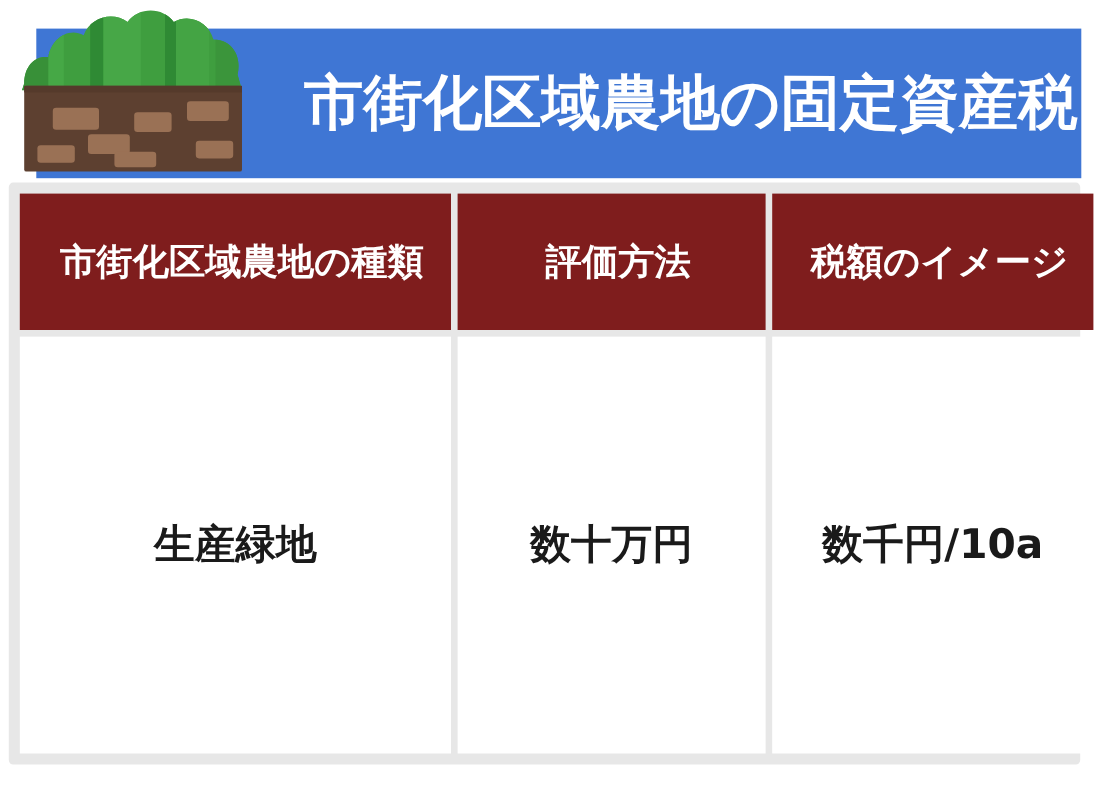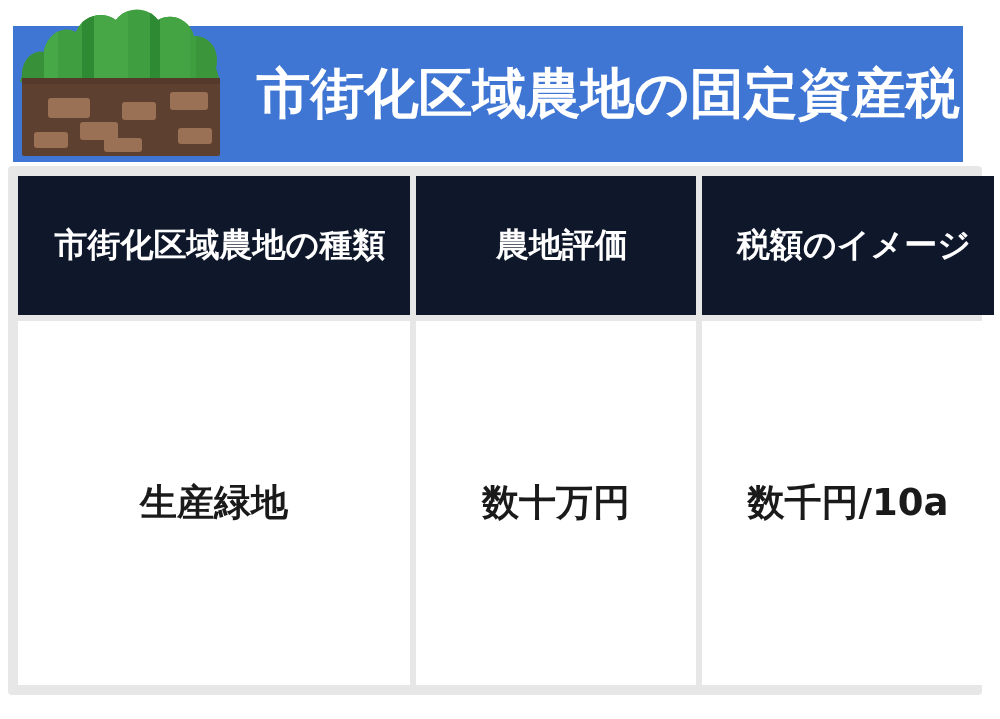--- a/index.html
+++ b/index.html
@@ -18,21 +18,21 @@
   #page {
     position: relative;
     width: 1000px;
     height: 719px;
     background: #ffffff;
   }
 
   
   .banner {
     position: absolute;
-    left: 13px;
+    left: 33px;
     top: 26px;
     width: 950px;
     height: 136px;
     background: #3f76d4;
   }
 
   .banner-title {
     position: absolute;
     left: 245px;
     top: 0;
@@ -84,25 +84,25 @@
     background: #ffffff;
     text-align: center;
     vertical-align: middle;
     padding: 0;
     margin: 0;
     line-height: 1.1;
     white-space: nowrap;
   }
 
   table.fudosan thead th {
-    background: #0f172a;
+    background: #7f1d1d;
     color: #ffffff;
     font-size: 33px;
     font-weight: bold;
-    height: 139px;
+    height: 124px;
     padding-left: 12px;
   }
 
   table.fudosan tbody td {
     color: #1a1a1a;
     font-size: 37px;
     font-weight: bold;
     height: 141px;
   }
 
@@ -181,21 +181,21 @@
   <div class="table-wrap">
     <table class="fudosan">
       <colgroup>
         <col class="col-type">
         <col class="col-method">
         <col class="col-amount">
       </colgroup>
       <thead>
         <tr>
           <th>市街化区域農地の種類</th>
-          <th>農地評価</th>
+          <th>評価方法</th>
           <th>税額のイメージ</th>
         </tr>
       </thead>
       <tbody>
         <tr class="row-highlight">
           <td>生産緑地</td>
           <td>数十万円</td>
           <td>数千円/10a</td>
         </tr>
       </tbody>

